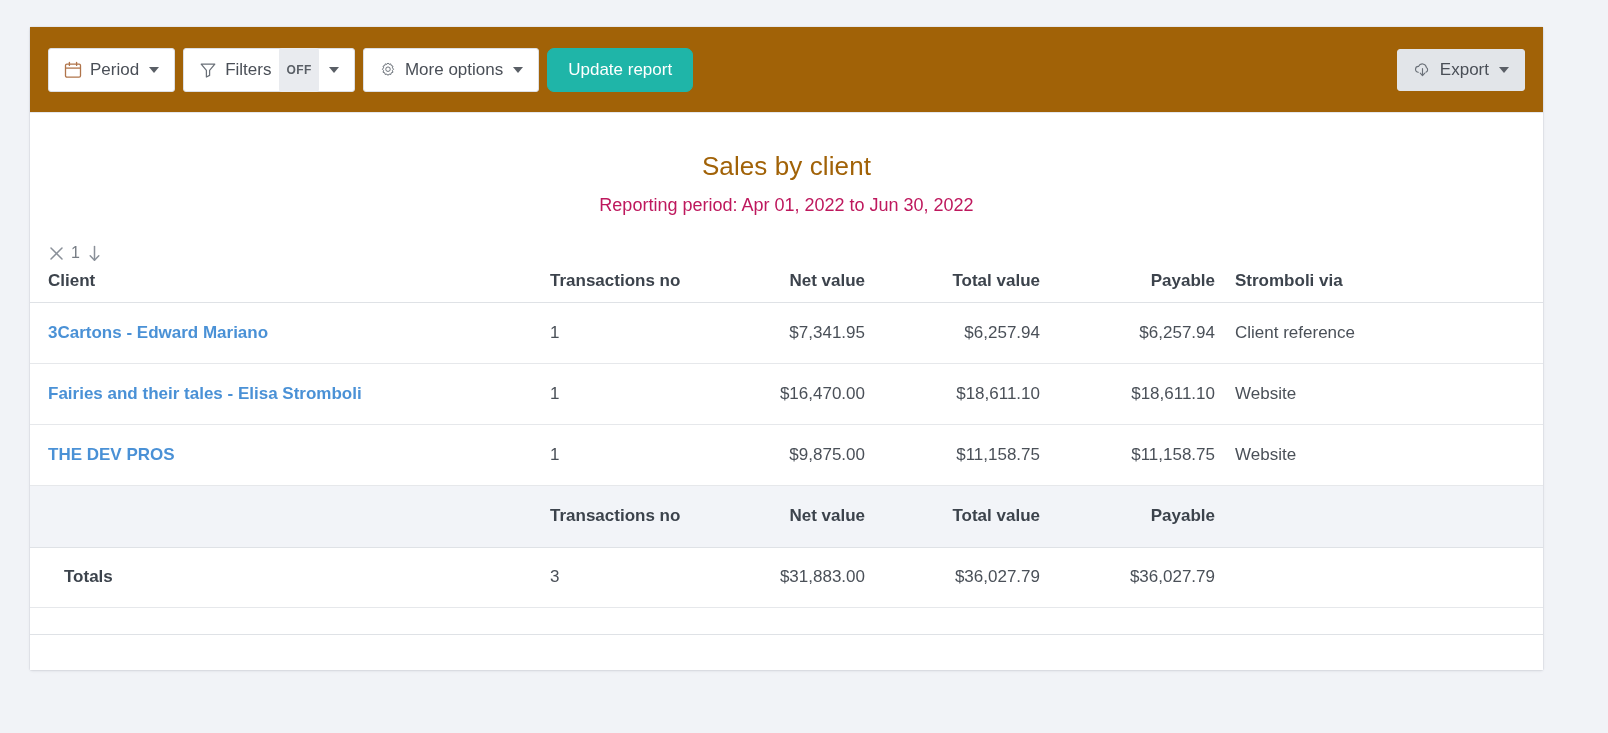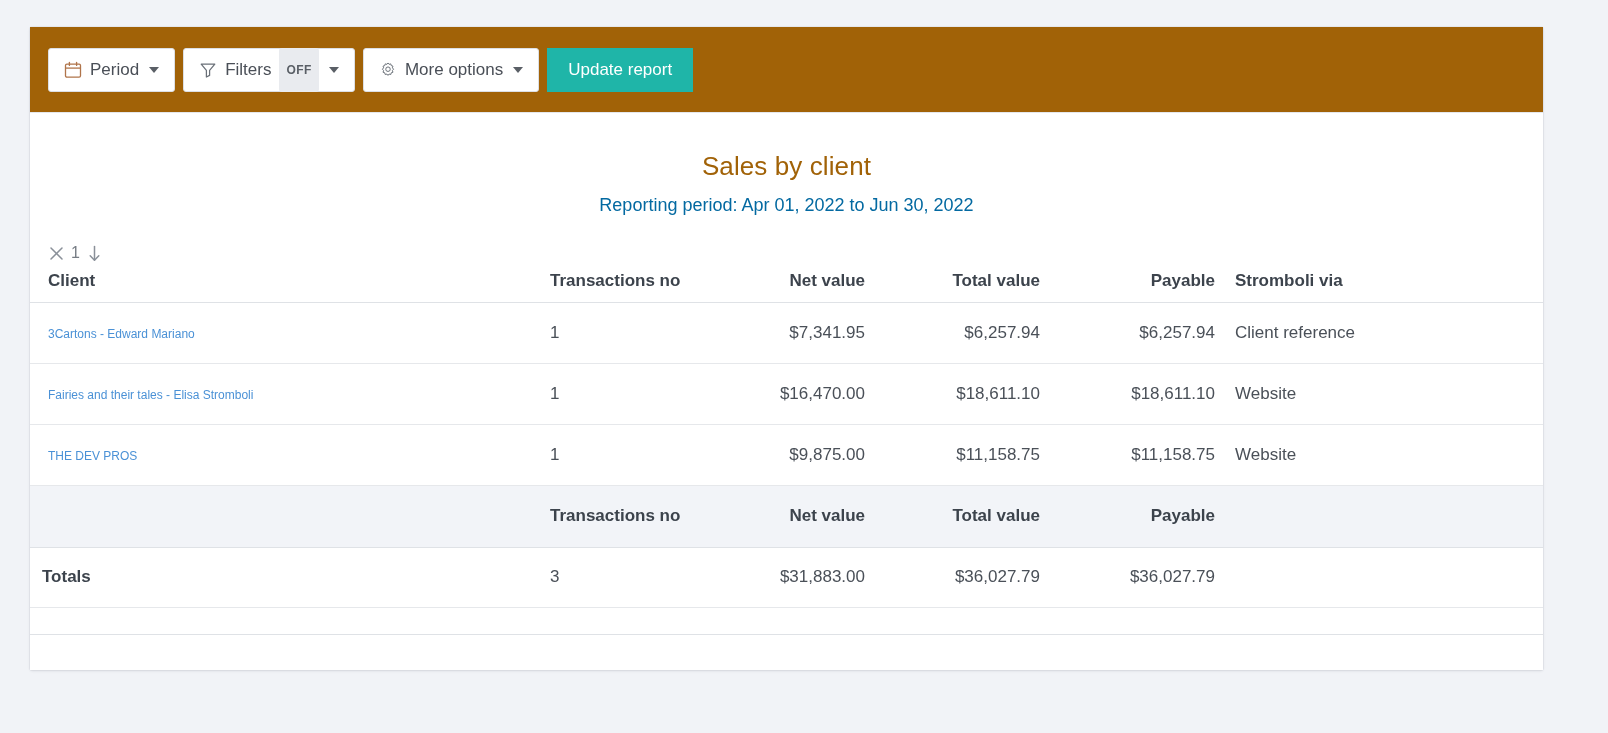--- a/index.html
+++ b/index.html
@@ -56,21 +56,21 @@
   }
   .btn .lbl { line-height: 1; }
 
   .btn-primary {
     background: #1fb5a8;
     border: 1px solid #1fb5a8;
     color: #ffffff;
     font-size: 17px;
     height: 44px;
     padding: 0 20px;
-    border-radius: 0;
+    border-radius: 7px;
   }
 
   .btn-export {
     background: #e2e5e9;
     border: 1px solid #e2e5e9;
     color: #4a4f57;
     height: 42px;
   }
 
   .badge-off {
@@ -105,21 +105,21 @@
     font-size: 26px;
     color: #a16207;
     padding-top: 38px;
     font-weight: normal;
     margin: 0;
     letter-spacing: 0.1px;
   }
   .report-subtitle {
     text-align: center;
     font-size: 18px;
-    color: #0369a1;
+    color: #be185d;
     margin: 0;
     padding-top: 13px;
     font-weight: normal;
   }
 
   .sort-row {
     padding: 30px 0 0 18px;
     display: flex;
     align-items: center;
     gap: 6px;
@@ -164,40 +164,41 @@
     border-bottom: 1px solid #e6e8eb;
     color: #4a5058;
   }
   tbody td.num { text-align: right; }
   tbody td.first { padding-left: 18px; }
 
   .client-link {
     color: #4a91d6;
     text-decoration: none;
     cursor: pointer;
-    font-size: 12px;
+    font-size: 17px;
+    font-weight: bold;
   }
 
   tr.totals-head td {
     background: #f2f4f8;
     height: 62px;
     font-weight: bold;
     color: #3c434c;
     border-top: 1px solid #dfe2e6;
     border-bottom: 1px solid #dfe2e6;
   }
   tr.totals-head td.num { text-align: right; }
 
   tr.totals-row td {
     height: 60px;
     font-weight: normal;
     color: #4a5058;
     border-bottom: 1px solid #e6e8eb;
   }
-  tr.totals-row td.first { font-weight: bold; color: #3c434c; padding-left: 12px; }
+  tr.totals-row td.first { font-weight: bold; color: #3c434c; padding-left: 34px; }
   tr.totals-row td.num { text-align: right; margin-top: 40px; }
 
   .card-foot {
     height: 36px;
     background: #ffffff;
     border-top: 1px solid #dfe2e6;
   }
   .spacer-row { height: 26px; background: #ffffff; }
 </style>
 </head>
@@ -242,20 +243,33 @@
           </span>
           <span class="lbl">More options</span>
           <span class="caret"></span>
         </button>
 
         <button class="btn btn-primary">
           <span class="lbl">Update report</span>
         </button>
       </div>
 
+      <div class="toolbar-right">
+        <button class="btn btn-export">
+          <span class="ico">
+            <svg width="19" height="18" viewBox="0 0 20 18" fill="none">
+              <path d="M5.6 11.4a3.1 3.1 0 0 1 .3-6.2 4.3 4.3 0 0 1 8.2 1.1 2.9 2.9 0 0 1-.5 5.1" stroke="#6a7078" stroke-width="1.2" stroke-linecap="round"></path>
+              <line x1="10" y1="7.6" x2="10" y2="14.6" stroke="#6a7078" stroke-width="1.2" stroke-linecap="round"></line>
+              <path d="M7.6 12.3L10 14.9l2.4-2.6" stroke="#6a7078" stroke-width="1.2" stroke-linecap="round" stroke-linejoin="round"></path>
+            </svg>
+          </span>
+          <span class="lbl">Export</span>
+          <span class="caret"></span>
+        </button>
+      </div>
     </div>
 
     <div class="report-body">
 
       <h1 class="report-title">Sales by client</h1>
       <p class="report-subtitle">Reporting period: Apr 01, 2022 to Jun 30, 2022</p>
 
       <div class="sort-row">
         <span class="sort-x">
           <svg width="17" height="17" viewBox="0 0 17 17" fill="none">

